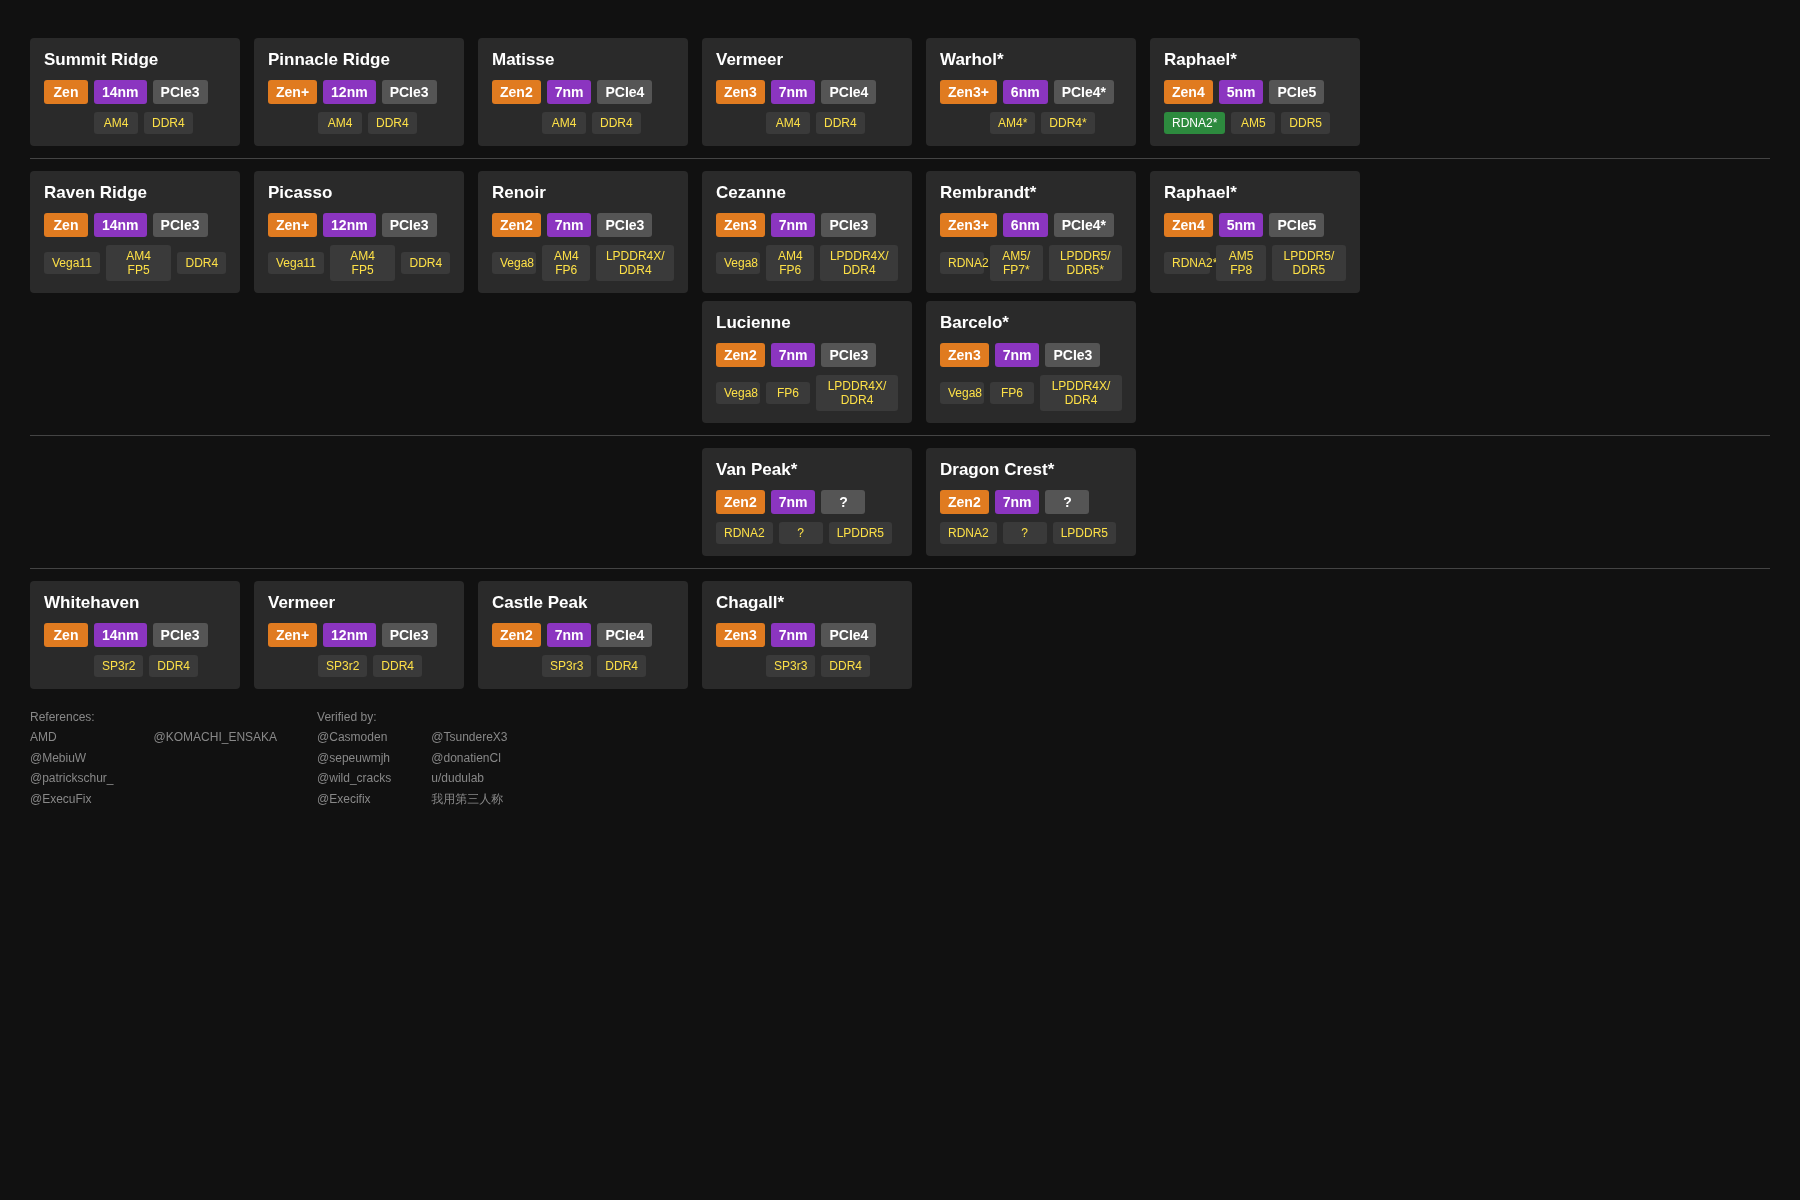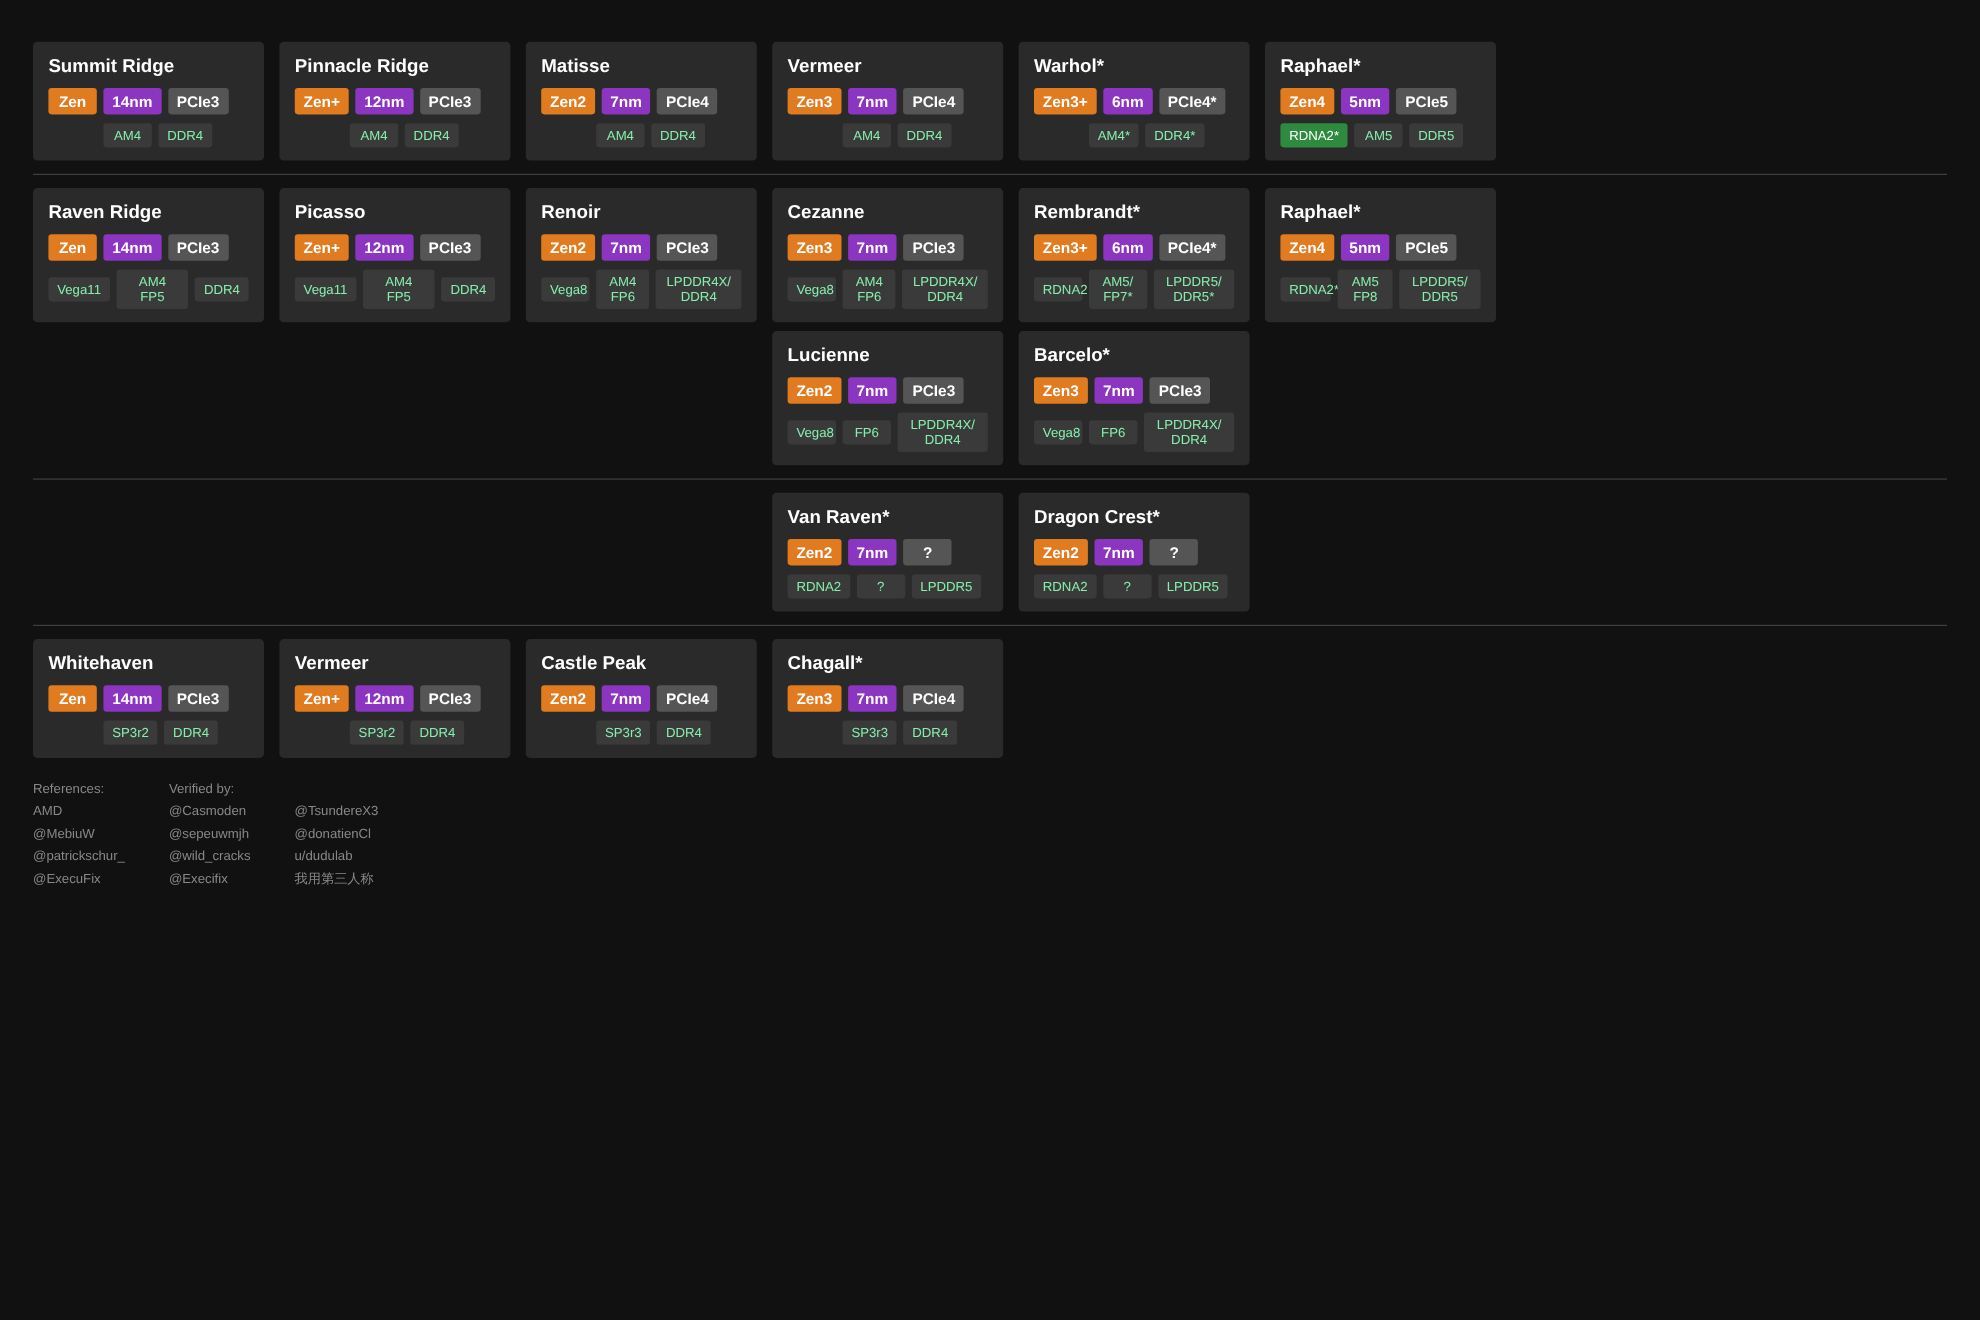--- a/index.html
+++ b/index.html
@@ -59,21 +59,21 @@
     .info-row {
       display: flex;
       gap: 6px;
       align-items: center;
     }
     .info-cell {
       background: #3a3a3a;
       border-radius: 3px;
       padding: 4px 8px;
       font-size: 12px;
-      color: #86efac;
+      color: #fde047;
       text-align: center;
       min-width: 44px;
     }
     .footer {
       display: flex;
       justify-content: space-between;
       margin-top: 18px;
       font-size: 12px;
       color: #888;
     }
@@ -282,21 +282,21 @@
           <div class="info-cell">Vega8</div>
           <div class="info-cell">FP6</div>
           <div class="info-cell">LPDDR4X/
 DDR4</div>
         </div>
       </div>
     </div>
     <hr class="divider">
     <div style="display: flex; margin-left: calc(672px); gap: 14px; margin-bottom: 8px;">
       <div class="card">
-        <div class="card-title">Van Raven*</div>
+        <div class="card-title">Van Peak*</div>
         <div class="badge-row">
           <div class="badge" style="background: rgb(224, 123, 32);">Zen2</div>
           <div class="badge" style="background: rgb(139, 53, 192);">7nm</div>
           <div class="badge" style="background: rgb(85, 85, 85);">?</div>
         </div>
         <div class="info-row">
           <div class="info-cell">RDNA2</div>
           <div class="info-cell">?</div>
           <div class="info-cell">LPDDR5</div>
         </div>
@@ -366,17 +366,18 @@
         <div class="info-row">
           <div class="info-cell" style="background: transparent; color: transparent;">&nbsp;</div>
           <div class="info-cell">SP3r3</div>
           <div class="info-cell">DDR4</div>
         </div>
       </div>
     </div>
     <div class="footer">
       <div style="display: flex; gap: 40px; font-size: 12px; color: rgb(136, 136, 136); line-height: 1.7;">
         <div><span>References:</span><br>AMD<br>@MebiuW<br>@patrickschur_<br>@ExecuFix</div>
+        <div><br>@KOMACHI_ENSAKA</div>
         <div><span>Verified by:</span><br>@Casmoden<br>@sepeuwmjh<br>@wild_cracks<br>@Execifix</div>
         <div><br>@TsundereX3<br>@donatienCl<br>u/dudulab<br>我用第三人称</div>
       </div>
     </div>
   </div>
 
 </body></html>

